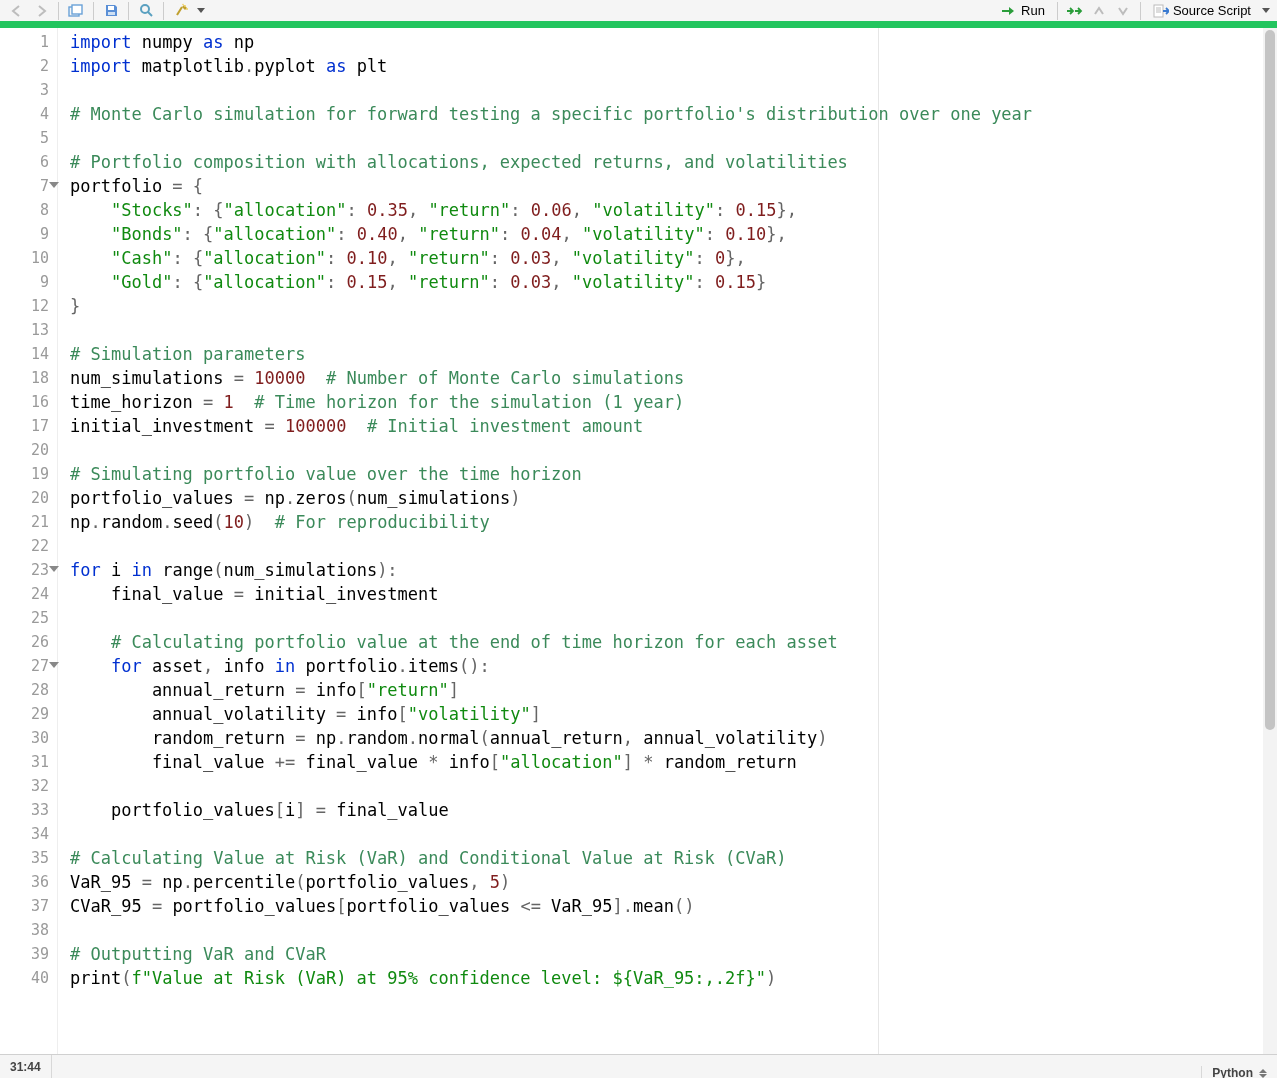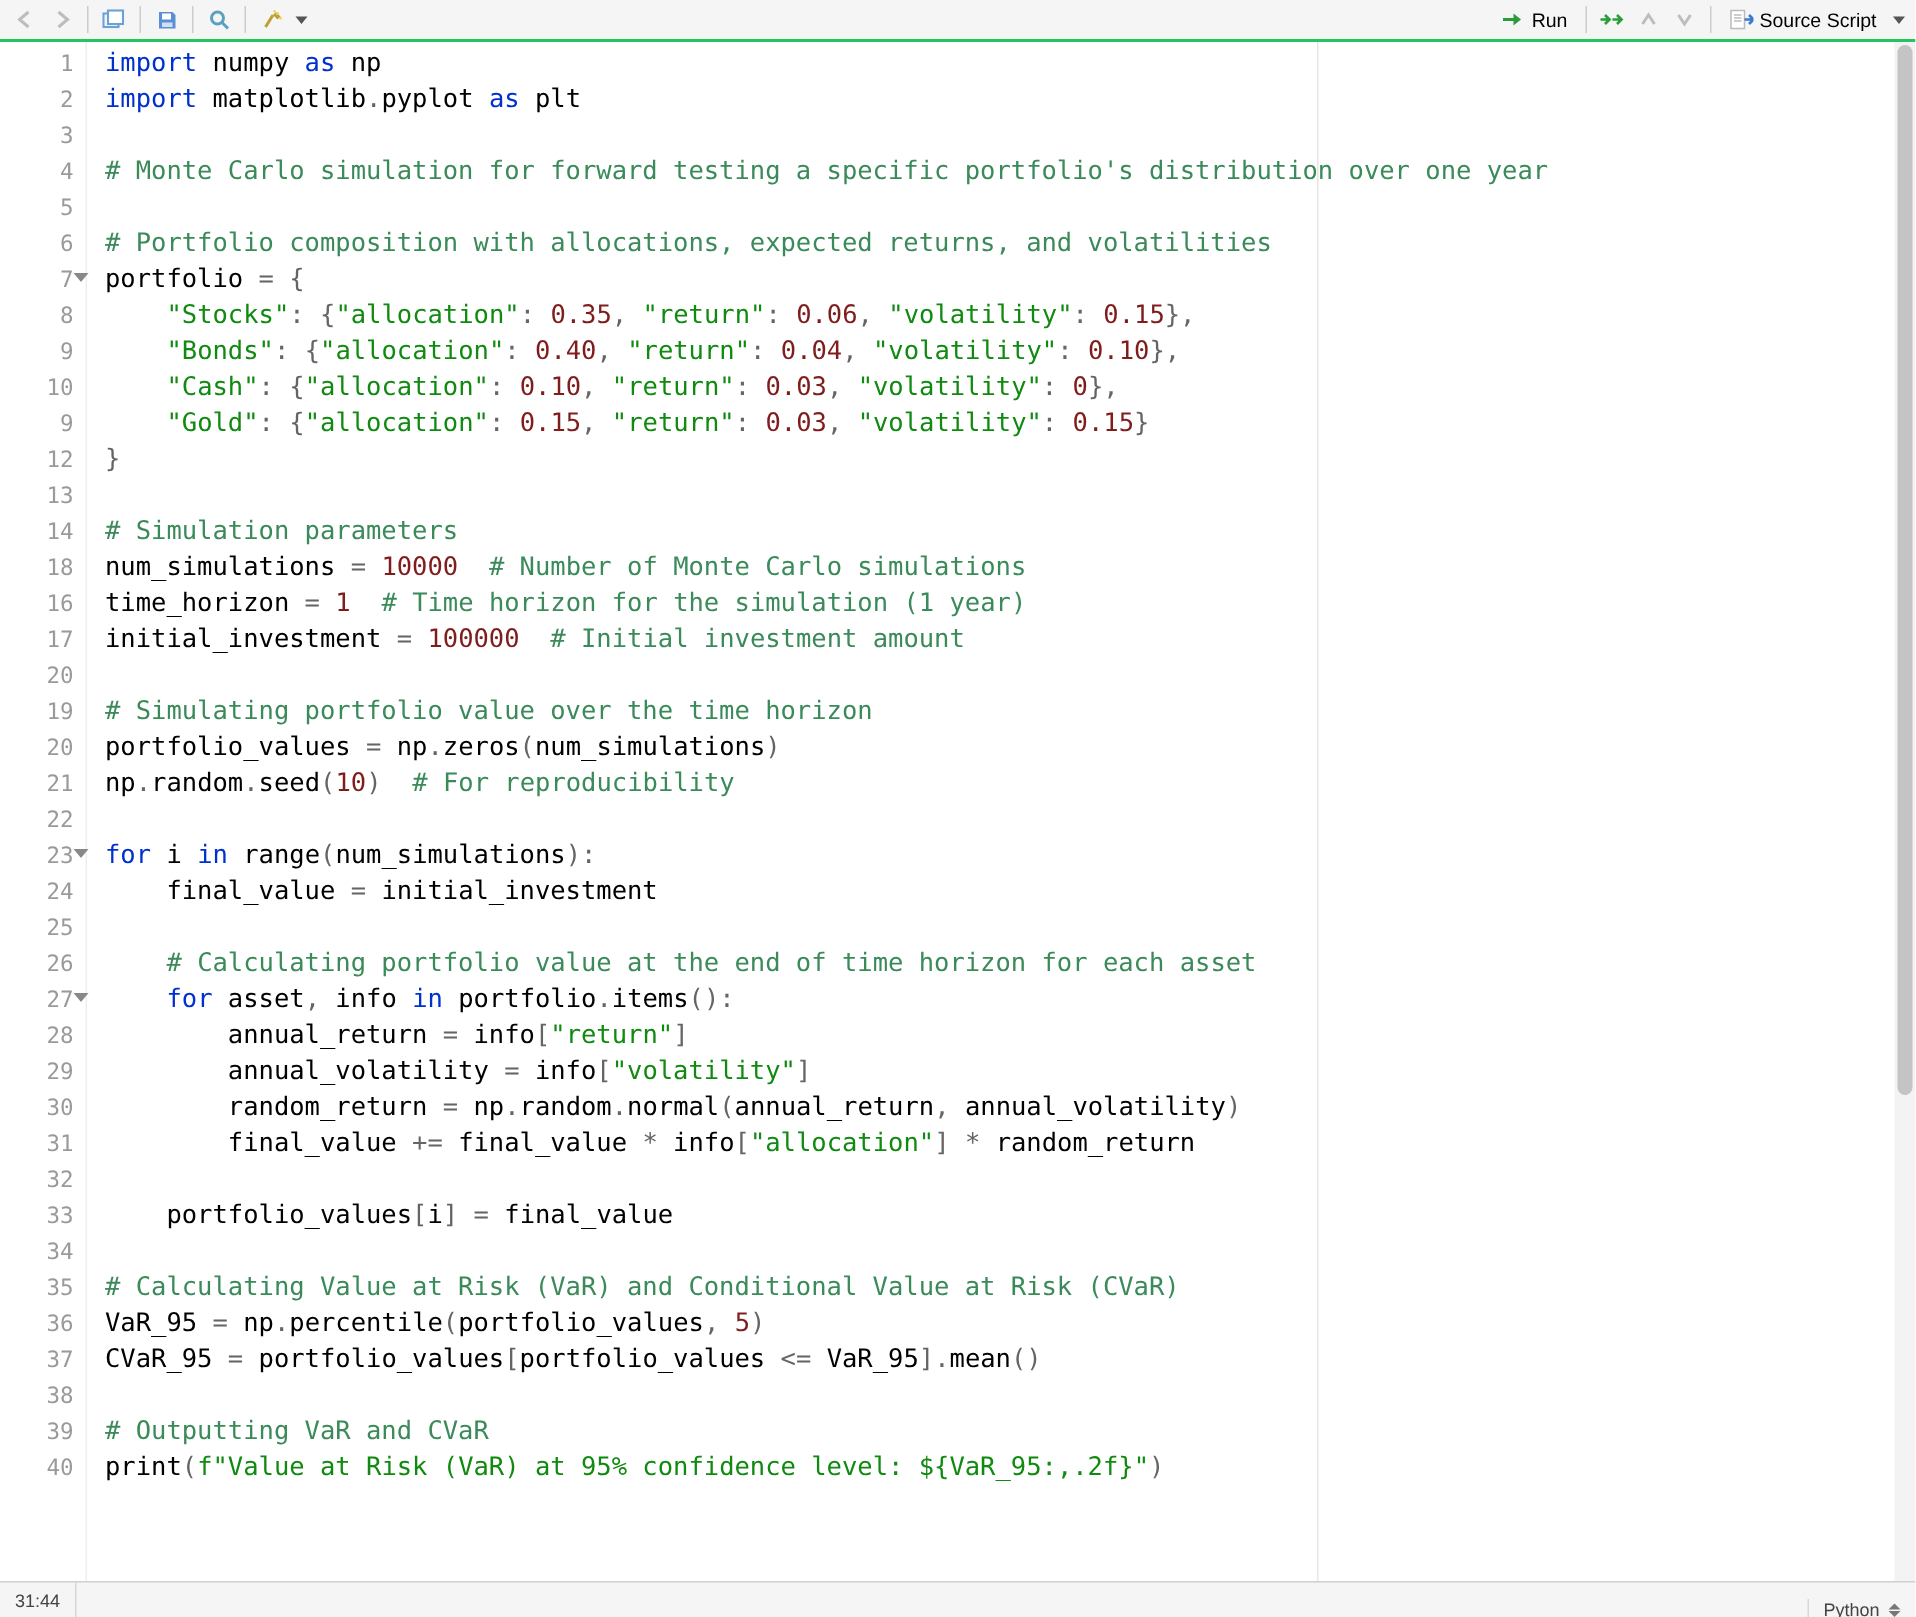--- a/index.html
+++ b/index.html
@@ -1,34 +1,34 @@
 <!DOCTYPE html>
 <html><head>
 <meta charset="utf-8">
 <style>
 * { margin: 0; padding: 0; box-sizing: border-box; }
 html, body { width: 1277px; height: 1078px; font-family: -apple-system, BlinkMacSystemFont, "Segoe UI", sans-serif; font-size: 13px; overflow: hidden; background: #fff; }
-.toolbar { height: 28px; border-bottom: 2px solid #22c55e; display: flex; align-items: center; padding: 0 6px; background: #f5f5f5; }
+.toolbar { height: 28px; border-bottom: 7px solid #22c55e; display: flex; align-items: center; padding: 0 6px; background: #f5f5f5; }
 .toolbar-left { display: flex; align-items: center; gap: 2px; }
 .toolbar-right { margin-left: auto; display: flex; align-items: center; gap: 2px; }
 .tb-btn { display: inline-flex; align-items: center; justify-content: center; width: 22px; height: 22px; cursor: pointer; border-radius: 3px; }
 .tb-sep { width: 1px; height: 18px; background: #ccc; margin: 0 4px; }
 .tb-text-btn { display: inline-flex; align-items: center; height: 22px; padding: 0 6px; cursor: pointer; border-radius: 3px; gap: 4px; }
 .dropdown-caret { width: 0; height: 0; border-left: 4px solid transparent; border-right: 4px solid transparent; border-top: 5px solid #555; margin-left: 2px; }
 .editor-wrap { position: relative; height: 1026px; display: flex; }
 .gutter { width: 58px; background: #fff; border-right: 1px solid #eee; text-align: right; padding-top: 2px; user-select: none; }
 .gutter-line { height: 24px; line-height: 24px; padding-right: 8px; color: #9a9a9a; font-family: "Menlo","Monaco","Consolas",monospace; font-size: 15px; position: relative; }
 .fold-marker { position: absolute; right: -2px; top: 8px; width: 0; height: 0; border-left: 5px solid transparent; border-right: 5px solid transparent; border-top: 6px solid #888; }
 .code-area { flex: 1; position: relative; overflow: hidden; }
 .code-lines { padding-top: 2px; padding-left: 12px; font-family: "Menlo","Monaco","Consolas",monospace; font-size: 17px; line-height: 24px; white-space: pre; color: #000; }
 .code-line { height: 24px; }
 .print-margin { position: absolute; top: 0; bottom: 0; width: 1px; background: #e6e6e6; left: 820px; }
 .scrollbar { position: absolute; right: 0; top: 0; bottom: 0; width: 14px; background: #f3f3f3; }
 .scrollbar-thumb { position: absolute; right: 2px; width: 10px; background: #c4c4c4; border-radius: 5px; top: 2px; height: 700px; }
-.statusbar { height: 24px; border-top: 1px solid #d0d0d0; display: flex; align-items: center; background: #f5f5f5; font-size: 12px; color: #444; }
+.statusbar { height: 24px; border-top: 1px solid #d0d0d0; display: flex; align-items: center; background: #f5f5f5; font-size: 12px; color: #444; font-weight: bold; }
 .status-cell { padding: 0 10px; border-right: 1px solid #d8d8d8; height: 100%; display: flex; align-items: center; }
 .status-right { margin-left: auto; display: flex; align-items: center; margin-top: 13px; }
 .lang-select { display: flex; align-items: center; gap: 6px; padding: 0 10px; border-left: 1px solid #d8d8d8; height: 100%; }
 .updown { display:flex; flex-direction:column; gap:1px; }
 .updown div { width:0; height:0; border-left:4px solid transparent; border-right:4px solid transparent; }
 .updown .up { border-bottom:4px solid #777; }
 .updown .dn { border-top:4px solid #777; }
 
 .kw { color: #0030d0; }
 .str { color: #108a10; }

